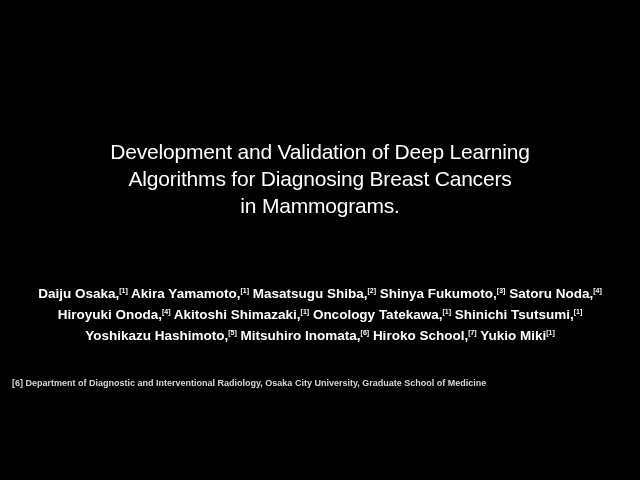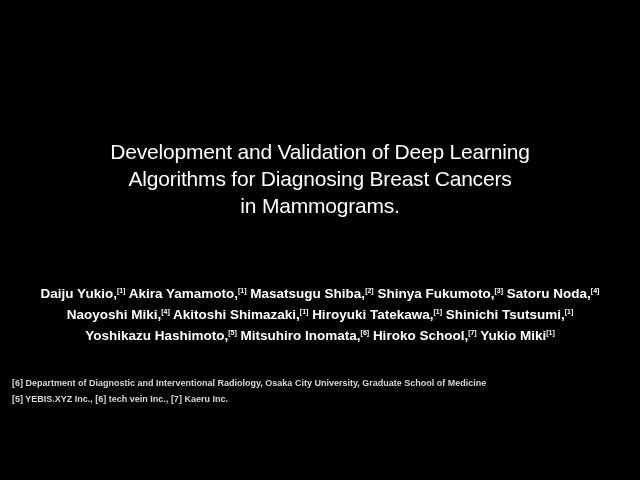--- a/index.html
+++ b/index.html
@@ -76,41 +76,40 @@
 
   <div class="title-block">
     <div class="title-line">Development and Validation of Deep Learning</div>
     <div class="title-line">Algorithms for Diagnosing Breast Cancers</div>
     <div class="title-line">in Mammograms.</div>
   </div>
 
   <div class="authors-block">
 
     <div class="author-line">
-      <span>Daiju Yukio,</span><span class="sup">[1]</span>
+      <span>Daiju Osaka,</span><span class="sup">[1]</span>
       <span>Akira Yamamoto,</span><span class="sup">[1]</span>
       <span>Masatsugu Shiba,</span><span class="sup">[2]</span>
       <span>Shinya Fukumoto,</span><span class="sup">[3]</span>
       <span>Satoru Noda,</span><span class="sup">[4]</span>
     </div>
 
     <div class="author-line">
-      <span>Naoyoshi Miki,</span><span class="sup">[4]</span>
+      <span>Hiroyuki Onoda,</span><span class="sup">[4]</span>
       <span>Akitoshi Shimazaki,</span><span class="sup">[1]</span>
-      <span>Hiroyuki Tatekawa,</span><span class="sup">[1]</span>
+      <span>Oncology Tatekawa,</span><span class="sup">[1]</span>
       <span>Shinichi Tsutsumi,</span><span class="sup">[1]</span>
     </div>
 
     <div class="author-line">
       <span>Yoshikazu Hashimoto,</span><span class="sup">[5]</span>
       <span>Mitsuhiro Inomata,</span><span class="sup">[6]</span>
       <span>Hiroko School,</span><span class="sup">[7]</span>
       <span>Yukio Miki</span><span class="sup">[1]</span>
     </div>
 
   </div>
 
   <div class="affiliations">
     <div class="aff-line">[6] Department of Diagnostic and Interventional Radiology, Osaka City University, Graduate School of Medicine</div>
-    <div class="aff-line">[5] YEBIS.XYZ Inc., [6] tech vein Inc., [7] Kaeru Inc.</div>
   </div>
 
 </div>
 
 </body></html>

